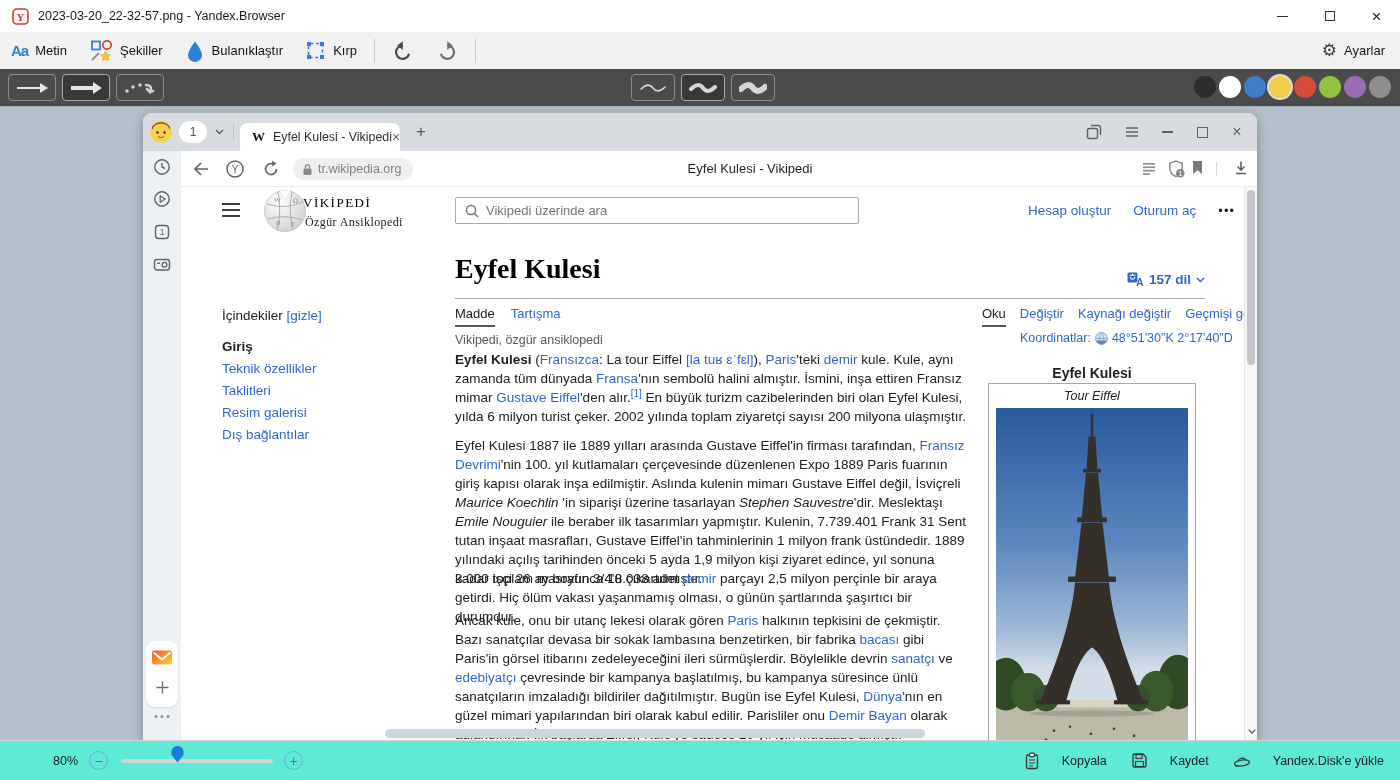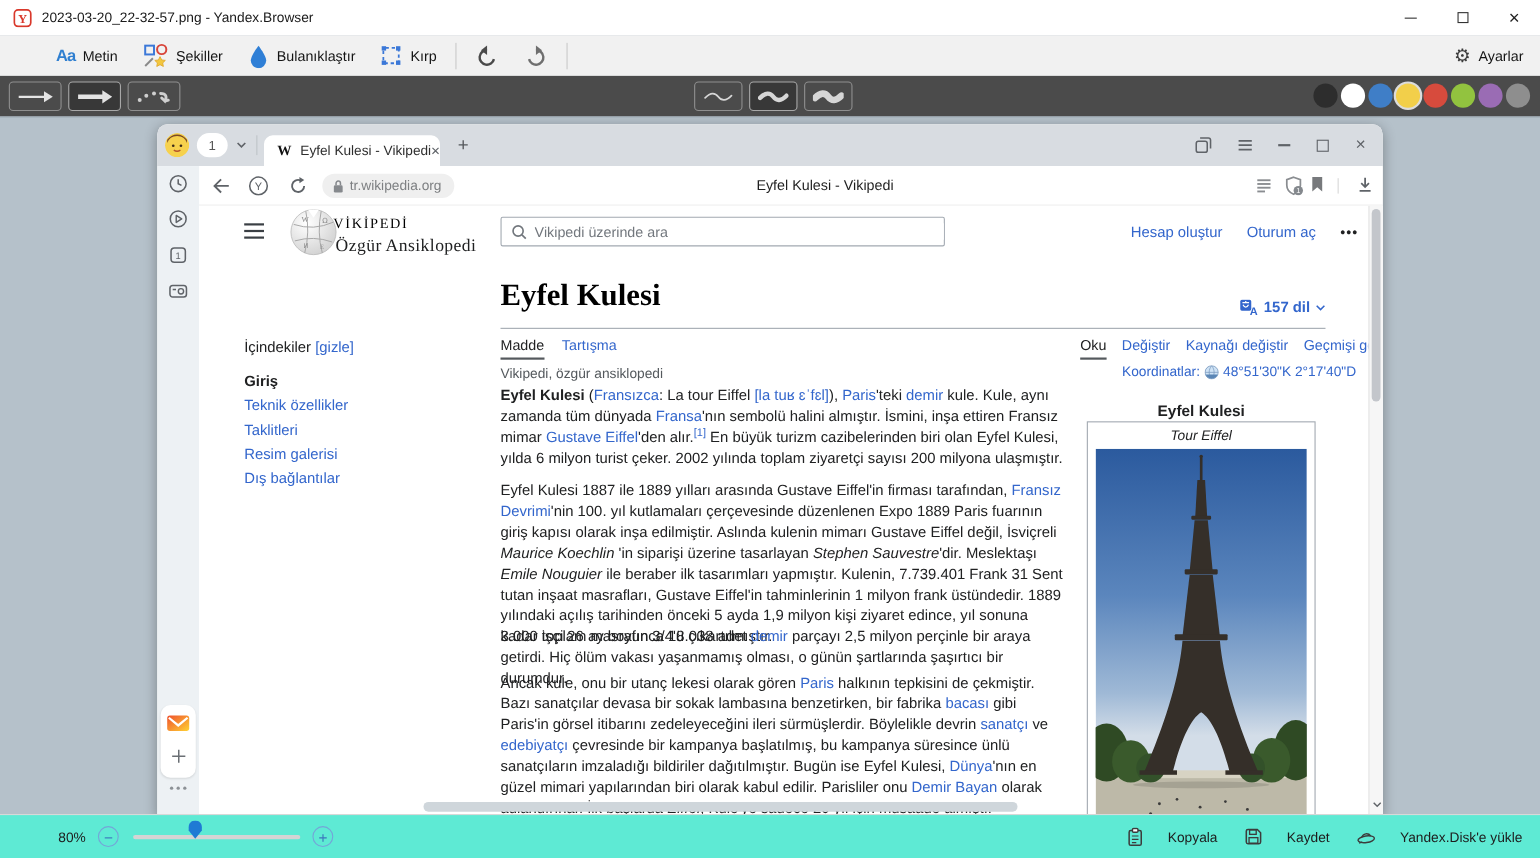--- a/index.html
+++ b/index.html
@@ -14,21 +14,21 @@
   .win-btn { width:47px; height:100%; display:flex; align-items:center; justify-content:center; color:#222; }
   .shape-min { width:11px; height:1px; background:#333; }
   .shape-max { width:10px; height:10px; border:1px solid #333; }
   .txt-close { font-size:17px; line-height:1; color:#222; }
 
   
   .toolbar { position:absolute; top:32px; left:0; right:0; height:37px; background:#f1f1f1; display:flex; align-items:center; font-size:13px; color:#141414; }
   .tool { height:37px; display:flex; align-items:center; gap:7px; padding:0 11px; cursor:default; }
   .tool.selected { background:#cbe4f6; }
   .tool-sep { width:1px; height:24px; background:#c9c9c9; margin:0 6px; }
-  .aa { font-weight:bold; color:#2f7fd0; font-size:15px; letter-spacing:-1px;margin-left:40px; }
+  .aa { font-weight:bold; color:#2f7fd0; font-size:15px; letter-spacing:-1px; }
   .settings { margin-left:auto; display:flex; align-items:center; gap:7px; padding-right:15px; font-size:13px; }
   .gear { font-size:17px; color:#3c3c3c; }
 
   
   .optionsbar { position:absolute; top:69px; left:0; right:0; height:37px; background:#4b4b4b; }
   .opt-group { position:absolute; top:5px; display:flex; gap:6px; }
   .opt-btn { width:48px; height:27px; border:1px solid #8f8f8f; border-radius:4px; display:flex; align-items:center; justify-content:center; background:transparent; }
   .opt-btn.selected { background:#383838; border-color:#a8a8a8; }
   .swatches { position:absolute; top:7px; right:9px; display:flex; gap:3px; align-items:center; }
   .swatch { width:22px; height:22px; border-radius:50%; border:none; }
@@ -68,21 +68,21 @@
   .side-dots { position:absolute; left:50%; transform:translateX(-50%); top:564px; display:flex; gap:3px; }
   .side-dots i { width:3px; height:3px; border-radius:50%; background:#8c9196; }
 
   
   .wiki { position:absolute; left:38px; top:74px; right:0; bottom:0; background:#fff; overflow:hidden; font-size:13.5px; color:#202122; }
   .blue { color:#3366cc; text-decoration:none; }
   .wk-burger { position:absolute; left:41px; top:16px; width:18px; height:14px; }
   .wk-burger i { display:block; height:2px; background:#3a3f44; margin-bottom:4px; }
   .wk-logo { position:absolute; left:82px; top:2px; width:44px; height:44px; }
   .wk-word { position:absolute; left:122px; top:8px; font-family:"Liberation Serif","DejaVu Serif",serif; font-size:13px; letter-spacing:1.5px; color:#000; }
-  .wk-tagline { position:absolute; left:124px; top:28px; font-family:"Liberation Serif","DejaVu Serif",serif; font-size:16px; letter-spacing:.4px; color:#202122; }
+  .wk-tagline { position:absolute; left:124px; top:28px; font-family:"Liberation Serif","DejaVu Serif",serif; font-size:12px; letter-spacing:.4px; color:#202122; }
   .wk-search { position:absolute; left:274px; top:10px; width:404px; height:27px; border:1px solid #a2a9b1; border-radius:2px; display:flex; align-items:center; background:#fff; }
   .wk-search input { border:none; outline:none; flex:1; font-size:13px; color:#202122; font-family:inherit; }
   .wk-search input::placeholder { color:#72777d; }
   .wk-links { position:absolute; top:16px; left:847px; display:flex; gap:22px; font-size:13.5px; align-items:center; }
   .wk-menu-dots { color:#202122; font-size:13px; letter-spacing:1px; }
   .wk-title { position:absolute; left:274px; top:66px; font-family:"Liberation Serif","DejaVu Serif",serif; font-size:28px; color:#000; }
   .wk-lang { position:absolute; top:85px; right:52px; font-size:13.5px; color:#3366cc; display:flex; align-items:center; gap:5px; font-weight:bold; }
   .wk-hr { position:absolute; top:111px; left:274px; width:750px; height:1px; background:#a2a9b1; }
   .wk-tabs-left { position:absolute; top:119px; left:274px; display:flex; gap:16px; font-size:13px; }
   .wk-tabs-right { position:absolute; top:119px; left:801px; display:flex; gap:14px; font-size:13px; }

